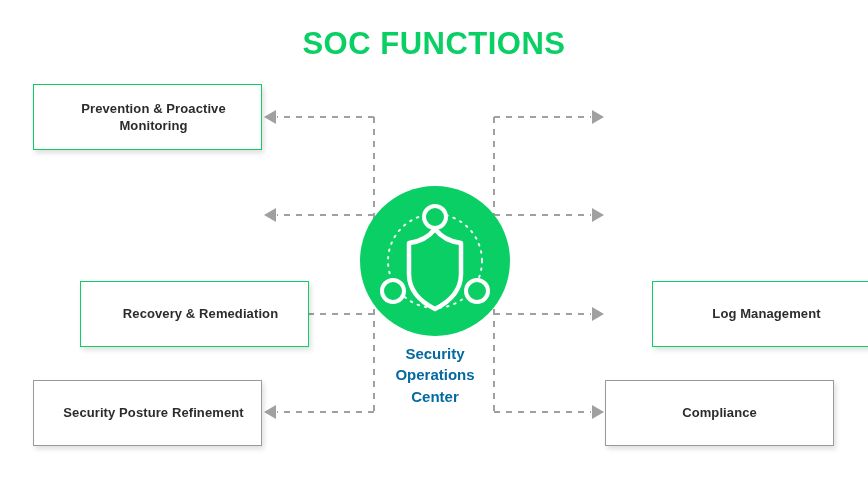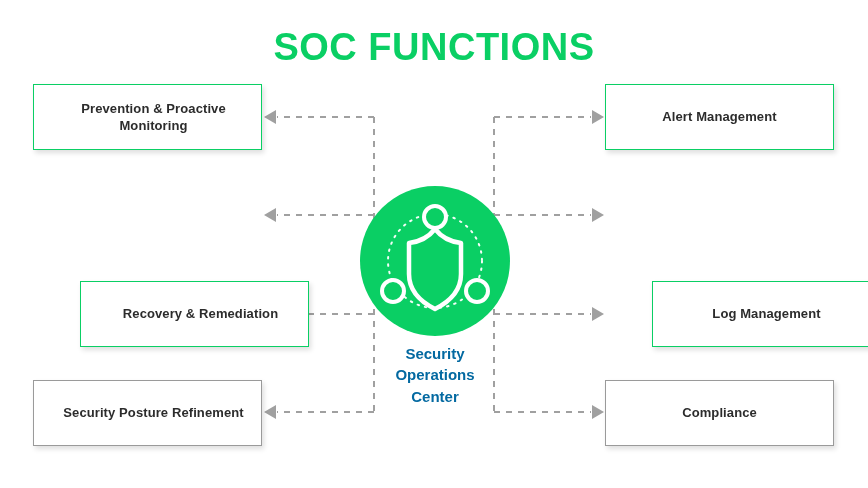--- a/index.html
+++ b/index.html
@@ -21,21 +21,21 @@
     inset: 0;
   }
 
   
   .title {
     position: absolute;
     left: 0;
     top: 26px;
     width: 868px;
     text-align: center;
-    font-size: 38px;
+    font-size: 31px;
     font-weight: bold;
     letter-spacing: 0.5px;
     color: #0ACF64;
     font-family: "Liberation Sans", sans-serif;
   }
 
   
   .connector-layer {
     position: absolute;
     left: 0;
@@ -151,23 +151,20 @@
   <div class="fbox left row1 accent">
     <span class="fbox-label">Prevention &amp; Proactive Monitoring</span>
   </div>
   <div class="fbox left row3 accent">
     <span class="fbox-label">Recovery &amp; Remediation</span>
   </div>
   <div class="fbox left row4">
     <span class="fbox-label">Security Posture Refinement</span>
   </div>
 
-  <div class="fbox right row1 accent">
-    <span class="fbox-label">Alert Management</span>
-  </div>
   <div class="fbox right row3 accent">
     <span class="fbox-label">Log Management</span>
   </div>
   <div class="fbox right row4">
     <span class="fbox-label">Compliance</span>
   </div>
 
   <div class="hub">
     <div class="hub-circle"></div>
     <svg class="hub-icon" viewBox="0 0 150 150" width="150" height="150">

